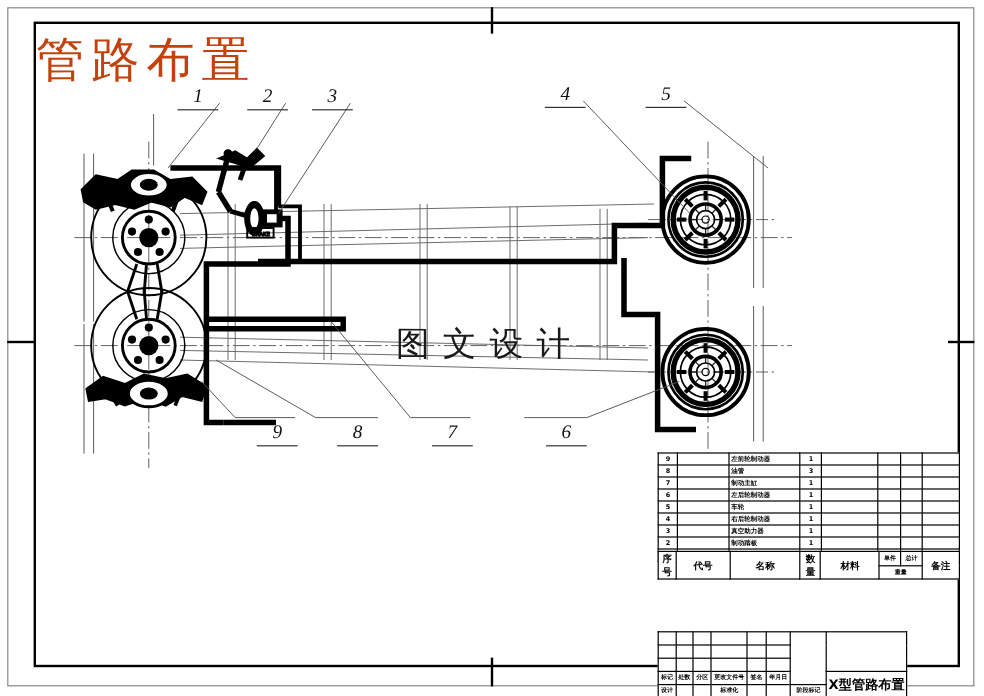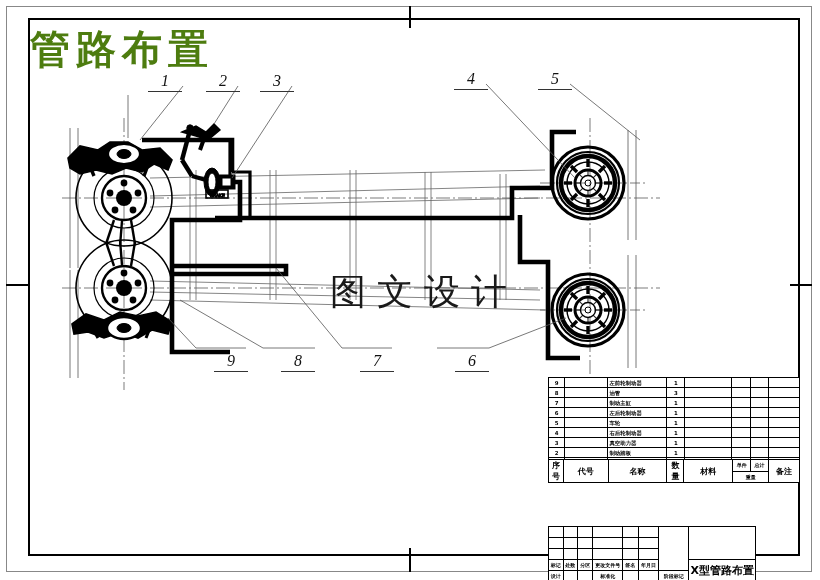--- a/index.html
+++ b/index.html
@@ -12,26 +12,26 @@
       border:1px solid #888;box-sizing:border-box;}
   .inner-border{position:absolute;left:28px;top:18px;width:772px;height:538px;
       border:2px solid #000;box-sizing:border-box;}
   .ctr-tick{position:absolute;background:#000;}
   .ctr-top{left:409px;top:6px;width:2px;height:22px;}
   .ctr-bottom{left:409px;top:548px;width:2px;height:24px;}
   .ctr-left{left:6px;top:284px;width:24px;height:2px;}
   .ctr-right{left:790px;top:284px;width:22px;height:2px;}
 
   
-  .dwg-title{position:absolute;left:30px;top:22px;color:#4d7c0f;
-      font-size:40px;font-weight:700;letter-spacing:6px;
+  .dwg-title{position:absolute;left:30px;top:22px;color:#c2410c;
+      font-size:40px;font-weight:400;letter-spacing:6px;
       font-family:"DejaVu Serif","Liberation Serif",serif;white-space:nowrap;}
 
   
-  .watermark{position:absolute;left:330px;top:268px;font-size:36px;
+  .watermark{position:absolute;left:330px;top:268px;font-size:28px;
       letter-spacing:11px;color:#1a1a1a;white-space:nowrap;
       font-family:"DejaVu Serif","Liberation Serif",serif;}
 
   
   .callout{position:absolute;font-size:16px;color:#111;
       font-family:"Liberation Serif",serif;font-style:italic;
       padding-bottom:1px;}
   .callout span{display:block;text-align:center;border-bottom:1px solid #333;
       min-width:28px;padding:0 3px 1px 3px;}
 

